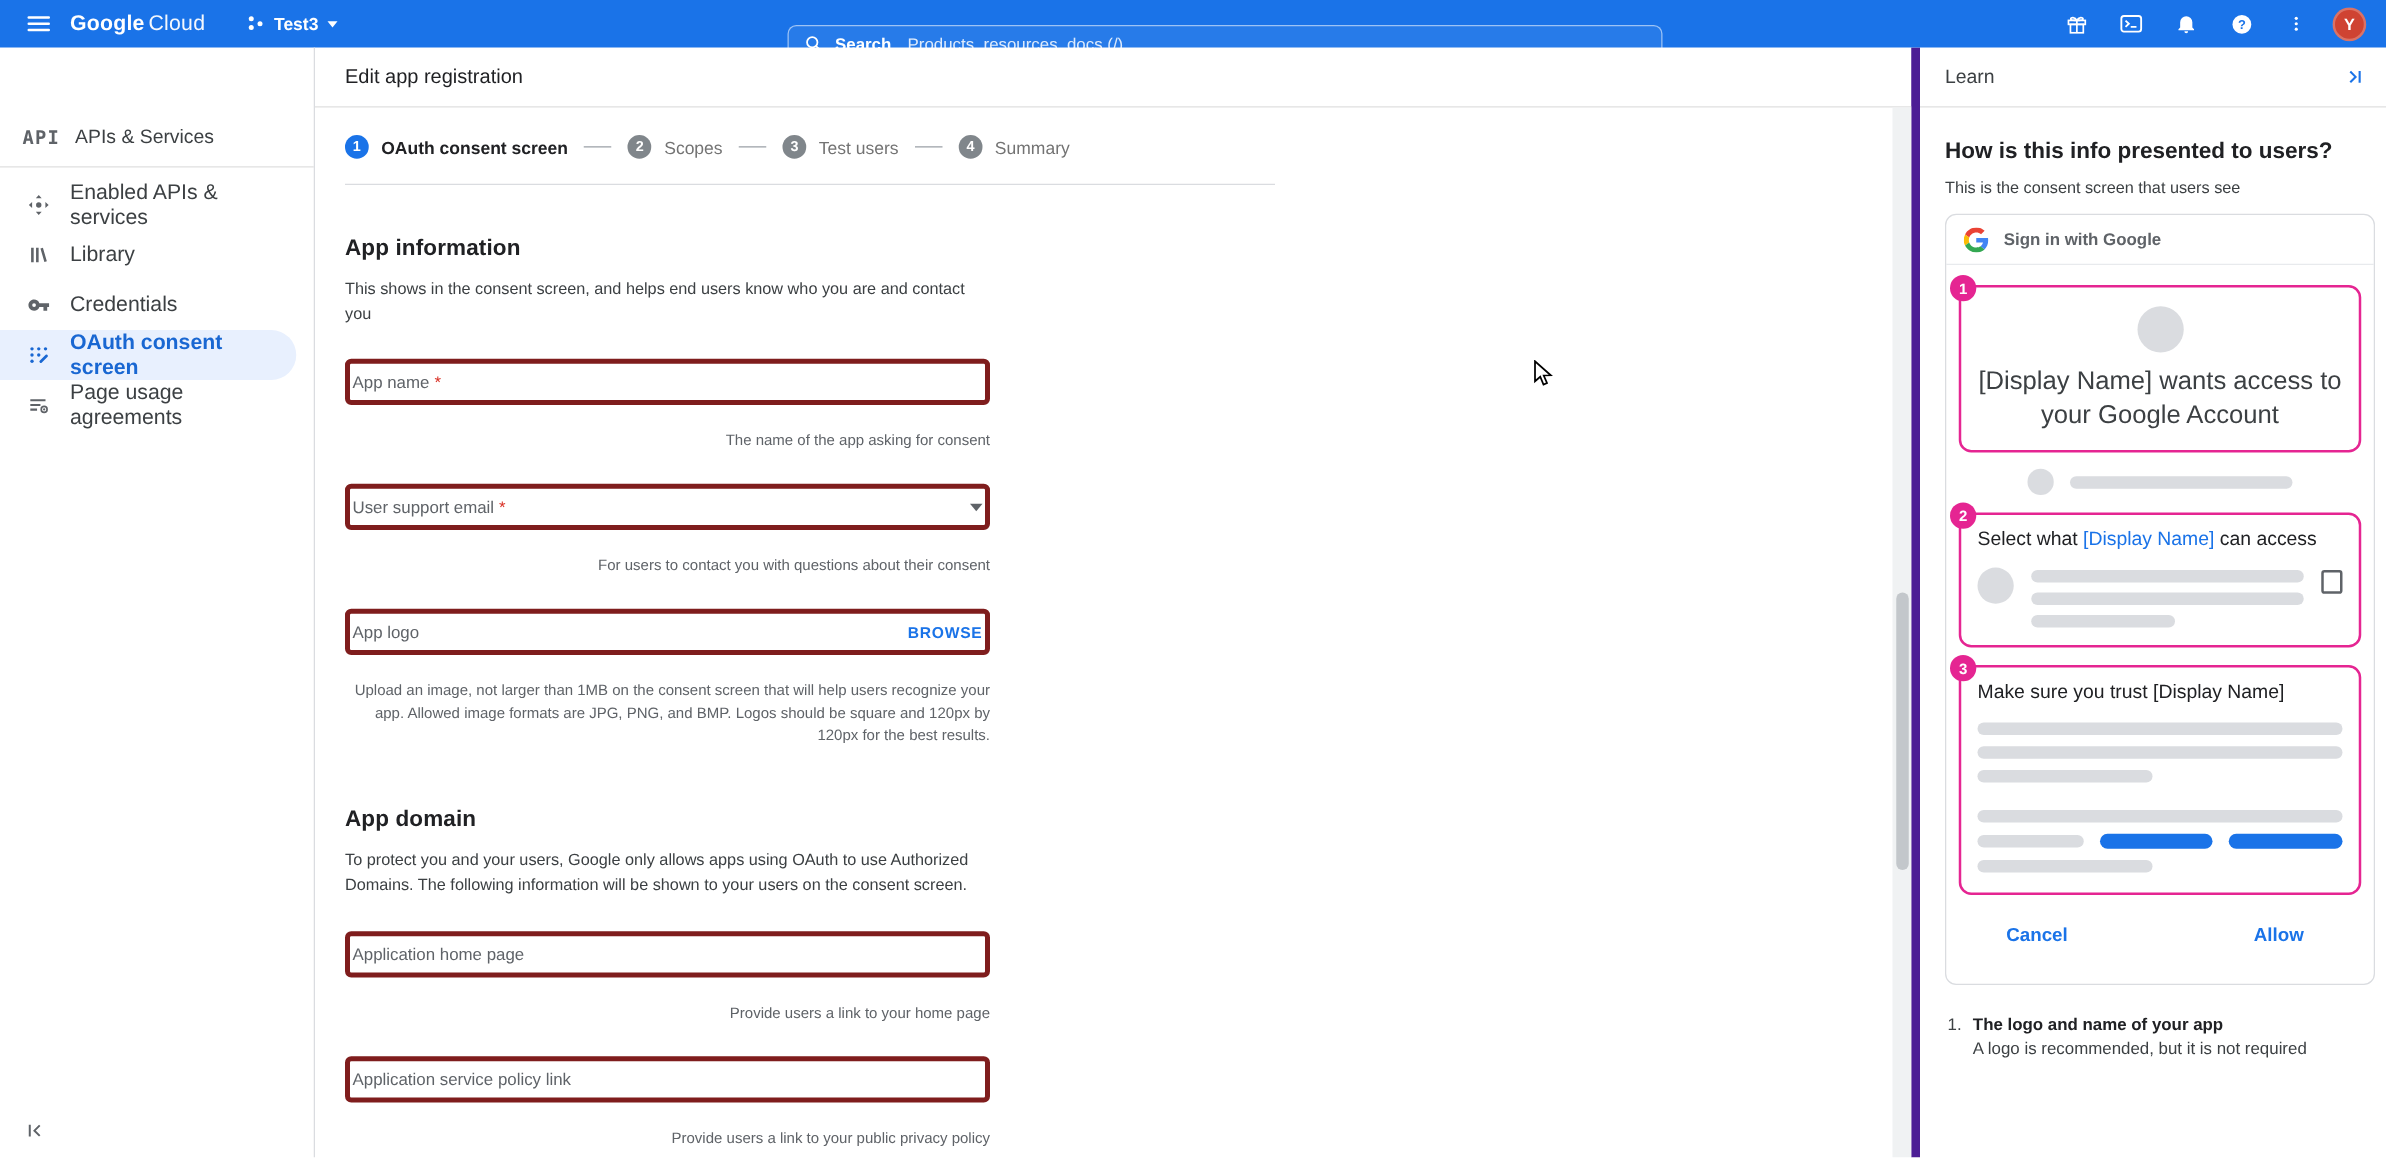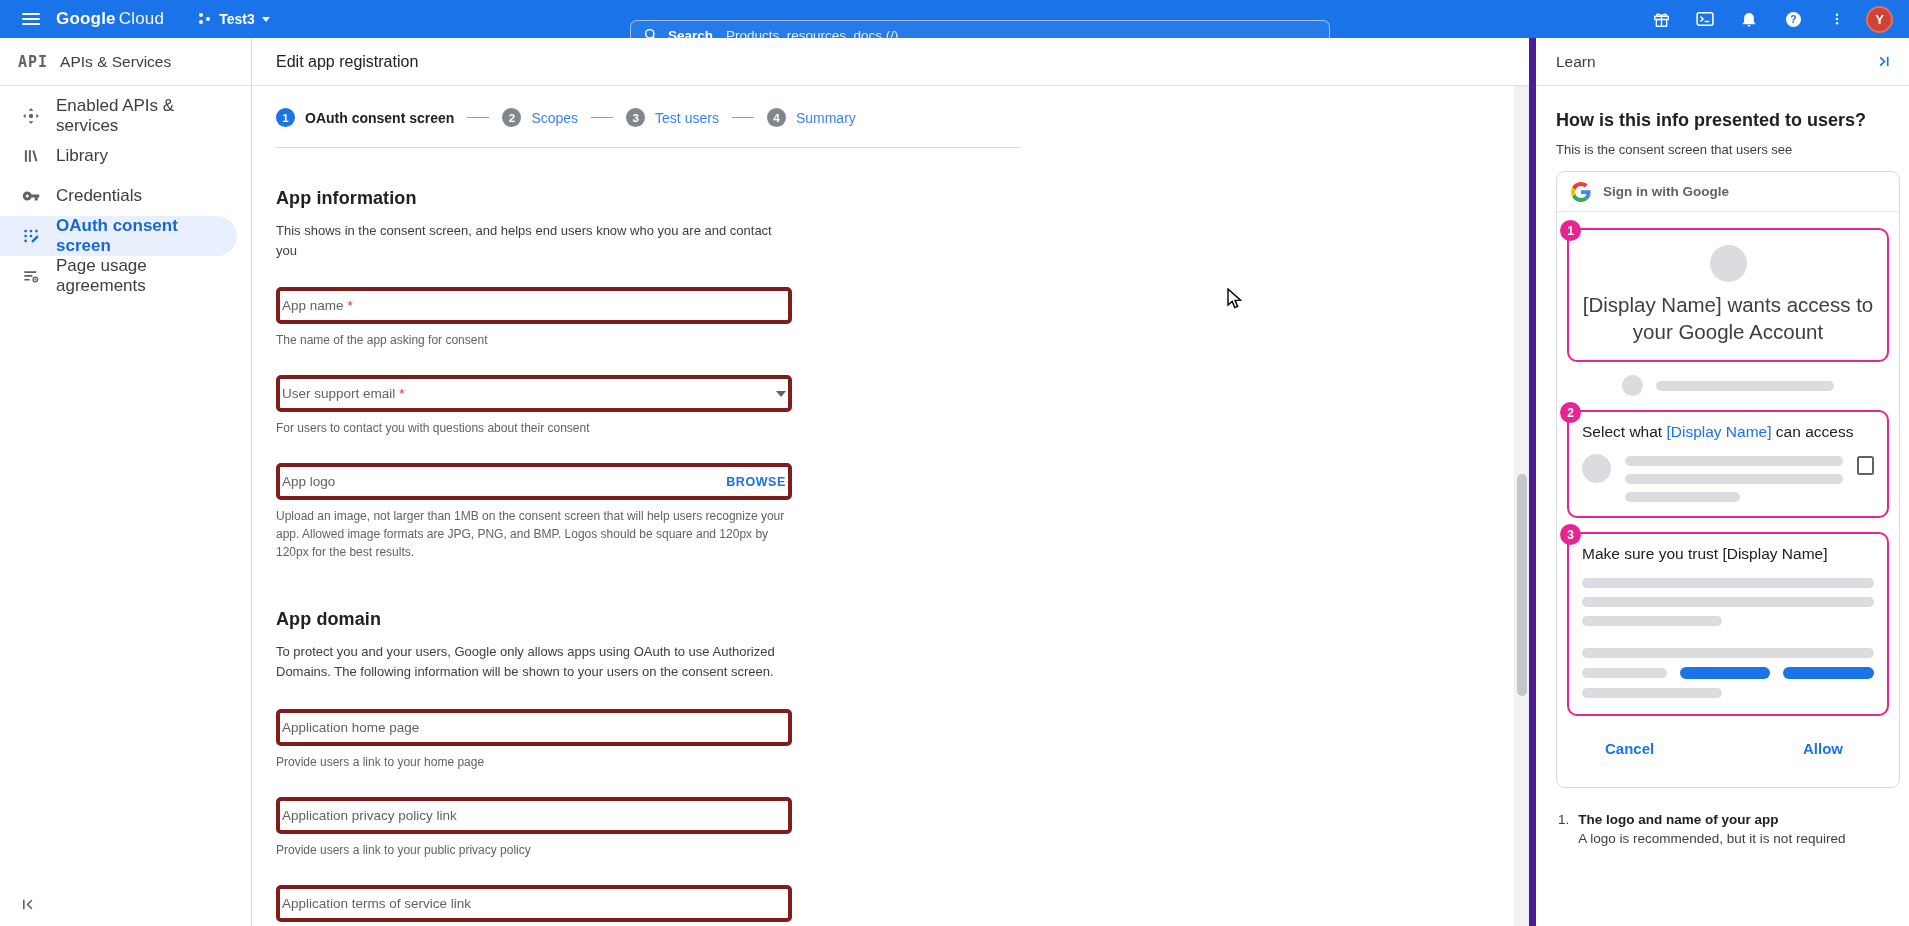--- a/index.html
+++ b/index.html
@@ -31,21 +31,21 @@
   .top-actions { margin-left:auto; display:flex; align-items:center; gap:10px; }
   .top-icon-btn { width:34px; height:34px; display:flex; align-items:center; justify-content:center; cursor:pointer; }
   .avatar { width:27px; height:27px; border-radius:50%; background:#cf4332; color:#fff; font-size:13px; font-weight:700;
     display:flex; align-items:center; justify-content:center; margin:0 6px 0 2px; cursor:pointer; border:2px solid rgba(255,255,255,.25); }
 
   
   .cols { flex:1; display:flex; min-height:0; }
 
   
   .sidebar { width:252px; flex:0 0 252px; border-right:1px solid #dadce0; display:flex; flex-direction:column; position:relative; }
-  .sb-header { height:48px; display:flex; align-items:center; gap:12px; padding:0 18px; border-bottom:1px solid #e0e0e0; }
+  .sb-header { height:48px; display:flex; align-items:center; gap:12px; padding:0 18px; border-bottom:1px solid #e0e0e0;margin-top:48px; }
   .api-logo { font-family:"DejaVu Sans Mono","Liberation Mono",monospace; font-weight:700; font-size:15px; color:#5f6368; letter-spacing:1px; }
   .sb-title { font-size:15.5px; color:#3c4043; }
   .sb-nav { padding-top:10px; }
   .sb-item { height:40px; display:flex; align-items:center; gap:16px; padding-left:22px; margin-right:14px;
     border-radius:0 20px 20px 0; cursor:pointer; }
   .sb-item .sb-label { font-size:17px; color:#3c4043; }
   .sb-item svg { flex:0 0 18px; }
   .sb-item.selected { background:#e8f0fe; }
   .sb-item.selected .sb-label { color:#1967d2; font-weight:600; }
   .nav-collapse { position:absolute; left:16px; bottom:10px; cursor:pointer; width:24px; height:24px;
@@ -54,37 +54,37 @@
   
   .main { flex:1; min-width:0; position:relative; display:flex; flex-direction:column; }
   .main-header { height:48px; flex:0 0 48px; display:flex; align-items:center; padding-left:24px; border-bottom:1px solid #e0e0e0; }
   .main-title { font-size:16px; color:#202124; }
   .main-body { padding:22px 40px 0 24px; }
   .stepper { display:flex; align-items:center; }
   .step { display:flex; align-items:center; gap:10px; cursor:pointer; }
   .step-num { width:19px; height:19px; border-radius:50%; background:#80868b; color:#fff; font-size:11.5px; font-weight:600;
     display:flex; align-items:center; justify-content:center; }
   .step.active .step-num { background:#1a73e8; }
-  .step-label { font-size:14px; color:#3b82f6; }
+  .step-label { font-size:14px; color:#737373; }
   .step.active .step-label { font-weight:700; color:#202124; }
   .step-dash { width:22px; height:0; border-top:1.6px solid #9aa0a6; margin:0 13px; }
   .stepper-rule { width:744px; border:none; border-top:1px solid #dadce0; margin-top:20px; }
 
   .section-h { font-size:18px; font-weight:600; color:#202124; letter-spacing:.1px; }
   .section-app-info .section-h { margin-top:40px; }
   .section-desc { margin-top:12px; width:516px; font-size:13px; line-height:1.55; color:#3c4043; }
 
   .field-group { margin-top:26px; width:516px; }
   .field { position:relative; height:37px; border:4px solid #7f1d1d; border-radius:5px; display:flex; align-items:center;
     padding:0 2px; cursor:text; background:#fff; }
   .field .f-label { font-size:13.5px; color:#5f6368; }
   .field .req { color:#d93025; margin-left:4px; font-size:13.5px; }
   .field .f-caret { margin-left:auto; width:0; height:0; border-left:5px solid transparent; border-right:5px solid transparent; border-top:6px solid #5f6368; cursor:pointer; }
   .field .browse { margin-left:auto; font-size:12.5px; font-weight:700; letter-spacing:.6px; color:#1a73e8; cursor:pointer; }
-  .f-helper { margin-top:7px; font-size:12px; color:#5f6368; line-height:1.5; width:516px; }
+  .f-helper { margin-top:19px; font-size:12px; color:#5f6368; line-height:1.5; width:516px;text-align:right; }
   .section-app-domain { margin-top:48px; }
 
   
   .vscroll { position:absolute; top:48px; right:0; bottom:0; width:15px; background:#f0f2f3; }
   .vscroll .thumb { position:absolute; left:2.5px; width:10px; border-radius:5px; background:#c3c7cb; top:388px; height:222px; cursor:pointer; }
 
   
   .learn { width:380px; flex:0 0 380px; border-left:7px solid #4c1d95; display:flex; flex-direction:column; overflow:hidden; }
   .learn-header { height:48px; flex:0 0 48px; display:flex; align-items:center; justify-content:space-between; padding:0 14px 0 20px; border-bottom:1px solid #e0e0e0; }
   .learn-title { font-size:15.5px; color:#3c4043; }
@@ -328,21 +328,21 @@
 
           <div class="field-group">
             <div class="field">
               <span class="f-label">Application home page</span>
             </div>
             <div class="f-helper">Provide users a link to your home page</div>
           </div>
 
           <div class="field-group">
             <div class="field">
-              <span class="f-label">Application privacy policy link</span>
+              <span class="f-label">Application service policy link</span>
             </div>
             <div class="f-helper">Provide users a link to your public privacy policy</div>
           </div>
 
           <div class="field-group">
             <div class="field">
               <span class="f-label">Application terms of service link</span>
             </div>
 
           </div>

